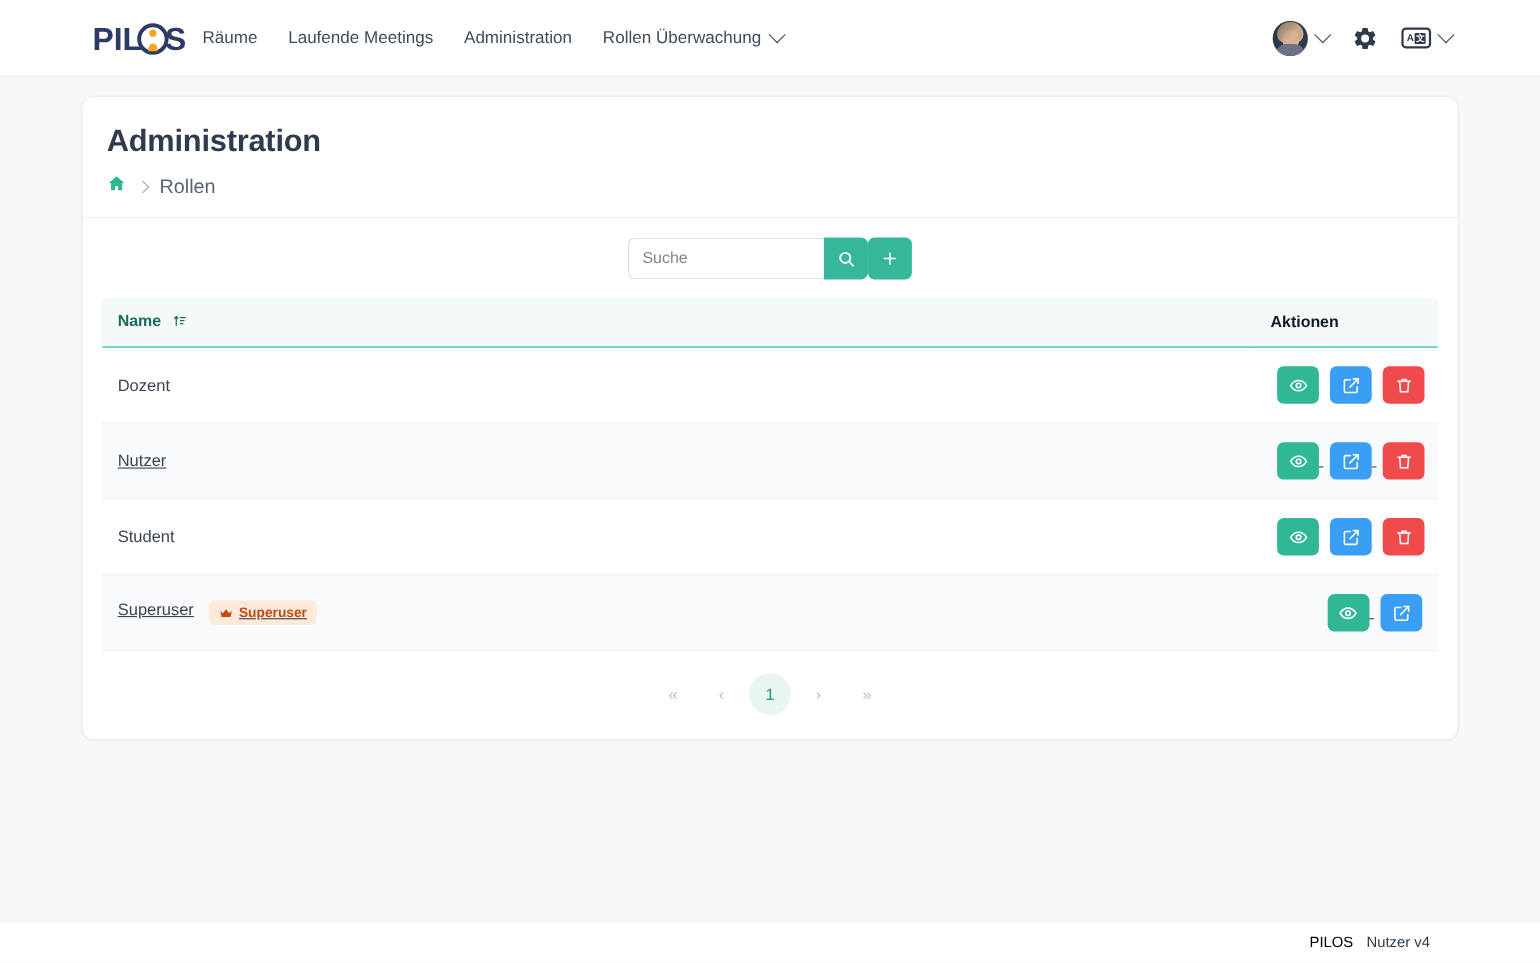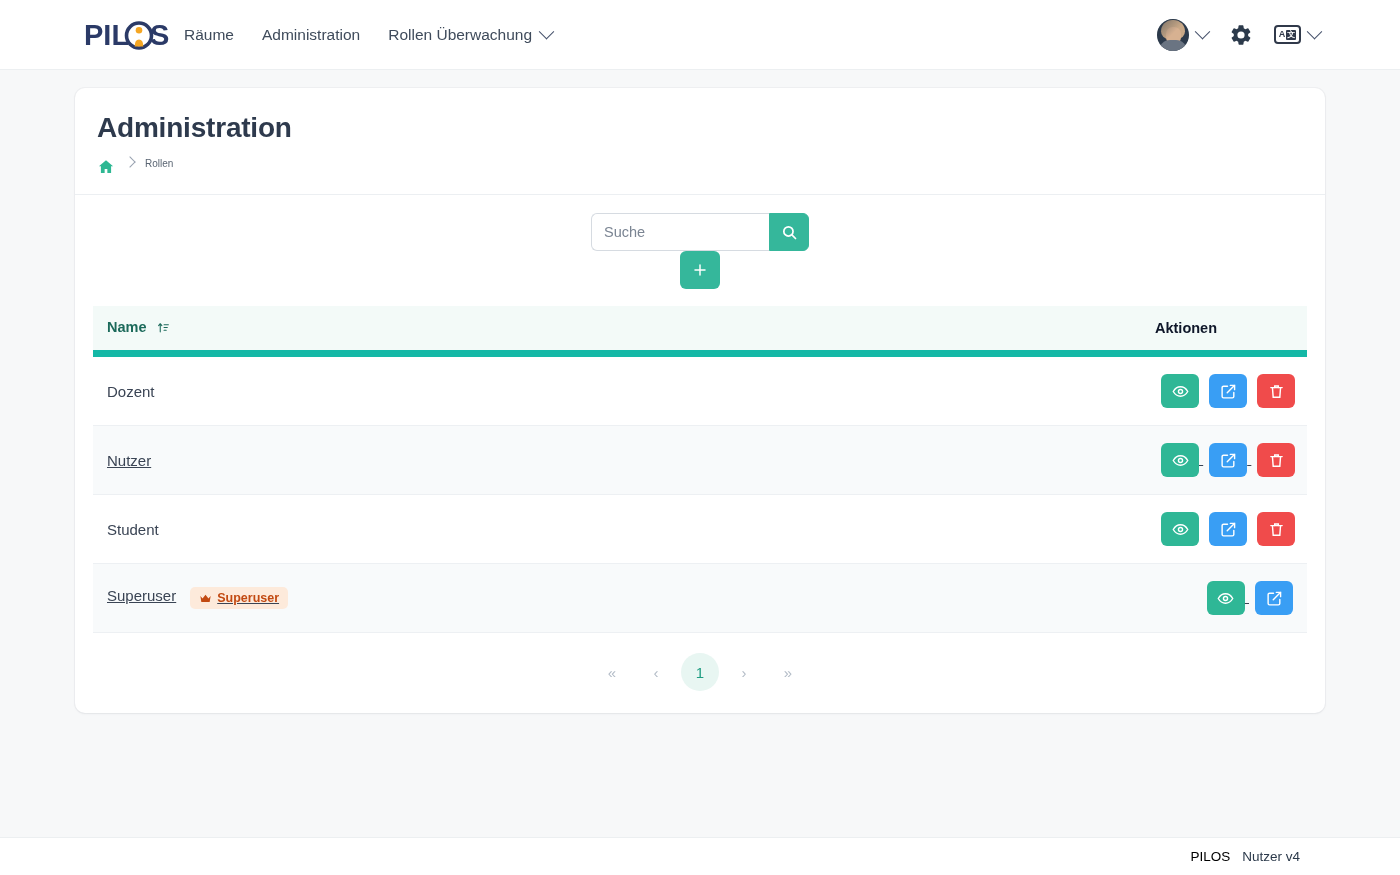--- a/index.html
+++ b/index.html
@@ -140,44 +140,43 @@
   }
   .page-title {
     font-size: 28px;
     font-weight: 600;
     color: #2e3a4d;
     letter-spacing: -0.2px;
     margin: 0 0 14px 0;
   }
   .breadcrumb {
     display: flex;
-    align-items: flex-start;
+    align-items: center;
     gap: 10px;
-    font-size: 10px;
+    font-size: 18px;
     color: #5a6573;
   }
   .bc-sep {
     display: inline-block;
     width: 8px; height: 8px;
     border-right: 1.8px solid #98a2b0;
     border-top: 1.8px solid #98a2b0;
     transform: rotate(45deg);
     margin: 0 1px;
   }
   .bc-item { cursor: pointer; color: #5a6573; }
 
   .card-body { padding: 18px 18px 22px 18px; }
 
   
   .toolbar {
     display: flex;
     align-items: center;
     justify-content: center;
     margin-bottom: 17px;
-    flex-direction: column;
   }
   .search-group { display: flex; }
   .search-input {
     width: 178px;
     height: 38px;
     border: 1px solid #d6dbe1;
     border-right: none;
     border-radius: 6px 0 0 6px;
     padding: 0 12px;
     font-size: 14.5px;
@@ -214,21 +213,21 @@
     width: 100%;
     border-collapse: collapse;
     table-layout: fixed;
   }
   table.roles thead th {
     background: #f3faf8;
     text-align: left;
     font-size: 14.5px;
     font-weight: bold;
     padding: 13px 14px;
-    border-bottom: 7px solid #14b8a6;
+    border-bottom: 1px solid #14b8a6;
   }
   th.col-name { color: #1c6a5b; }
   th.col-actions { color: #0f172a; width: 166px; }
   .sort-icon { display: inline-block; margin-left: 6px; vertical-align: -2px; }
 
   table.roles tbody td {
     font-size: 15px;
     color: #3a4454;
     padding: 17px 14px;
     border-bottom: 1px solid #edf0f3;
@@ -318,20 +317,23 @@
       <circle cx="55" cy="17.5" r="12.5" fill="none" stroke="#2b3a67" stroke-width="3.6"></circle>
       <circle cx="55" cy="12.2" r="3.3" fill="#f5a623"></circle>
       <path d="M50.7 28.5 q0-7 4.3-7 q4.3 0 4.3 7 z" fill="#f5a623"></path>
       <text x="66" y="27" font-family="Liberation Sans, sans-serif" font-size="29" font-weight="600" fill="#2b3a67">S</text>
     </svg>
   </div>
 
   <div class="nav-links">
     <a class="nav-link">
       <span>Räume</span>
+    </a>
+    <a class="nav-link">
+      <span>Laufende Meetings</span>
     </a>
     <a class="nav-link">
       <span>Administration</span>
     </a>
     <a class="nav-link">
       <span>Rollen Überwachung</span>
       <span class="chev"></span>
     </a>
   </div>
 

